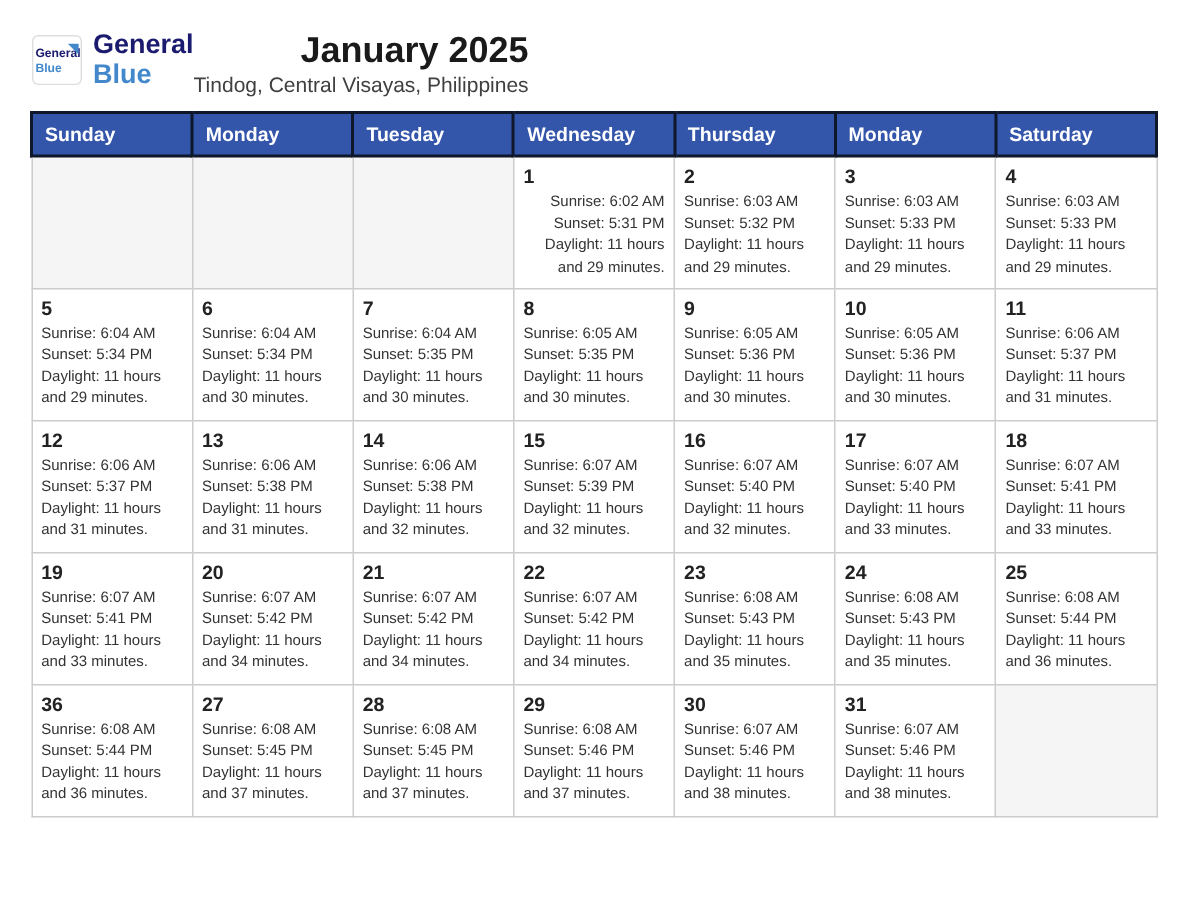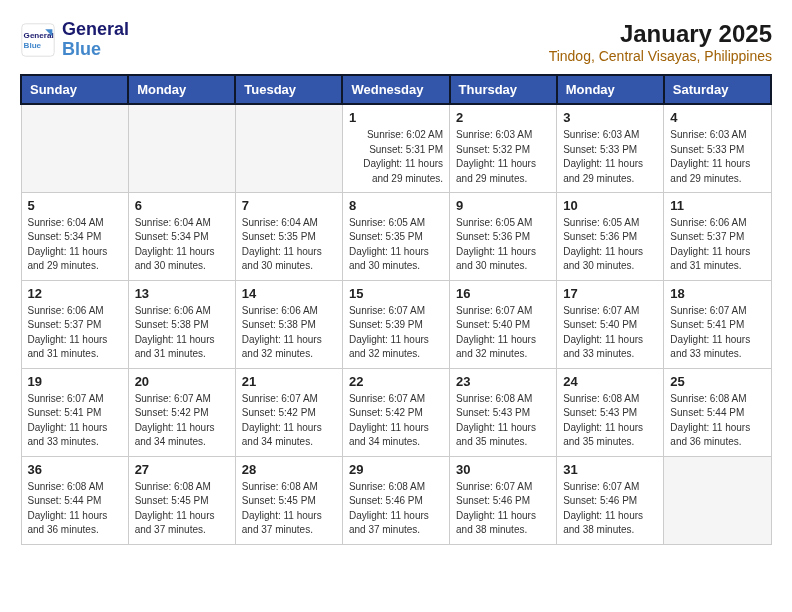--- a/index.html
+++ b/index.html
@@ -6,21 +6,21 @@
     body {
       font-family: Arial, sans-serif;
       background: #fff;
       width: 792px;
       min-height: 612px;
       padding: 20px;
     }
     .header {
       display: flex;
       align-items: flex-start;
-      justify-content: space-between;
+      justify-content: flex-start;
       margin-bottom: 10px;
     }
     .logo {
       display: flex;
       align-items: center;
       gap: 6px;
     }
     .logo-text {
       font-size: 18px;
       font-weight: bold;
@@ -37,21 +37,21 @@
     .title-block {
       text-align: right;
     }
     .month-title {
       font-size: 24px;
       font-weight: bold;
       color: #1a1a1a;
     }
     .location-title {
       font-size: 14px;
-      color: #a16207;
+      color: #404040;
     }
     .calendar {
       width: 100%;
       border-collapse: collapse;
       table-layout: fixed;
     }
     .calendar th {
       background: #3355aa;
       color: #fff;
       text-align: left;

